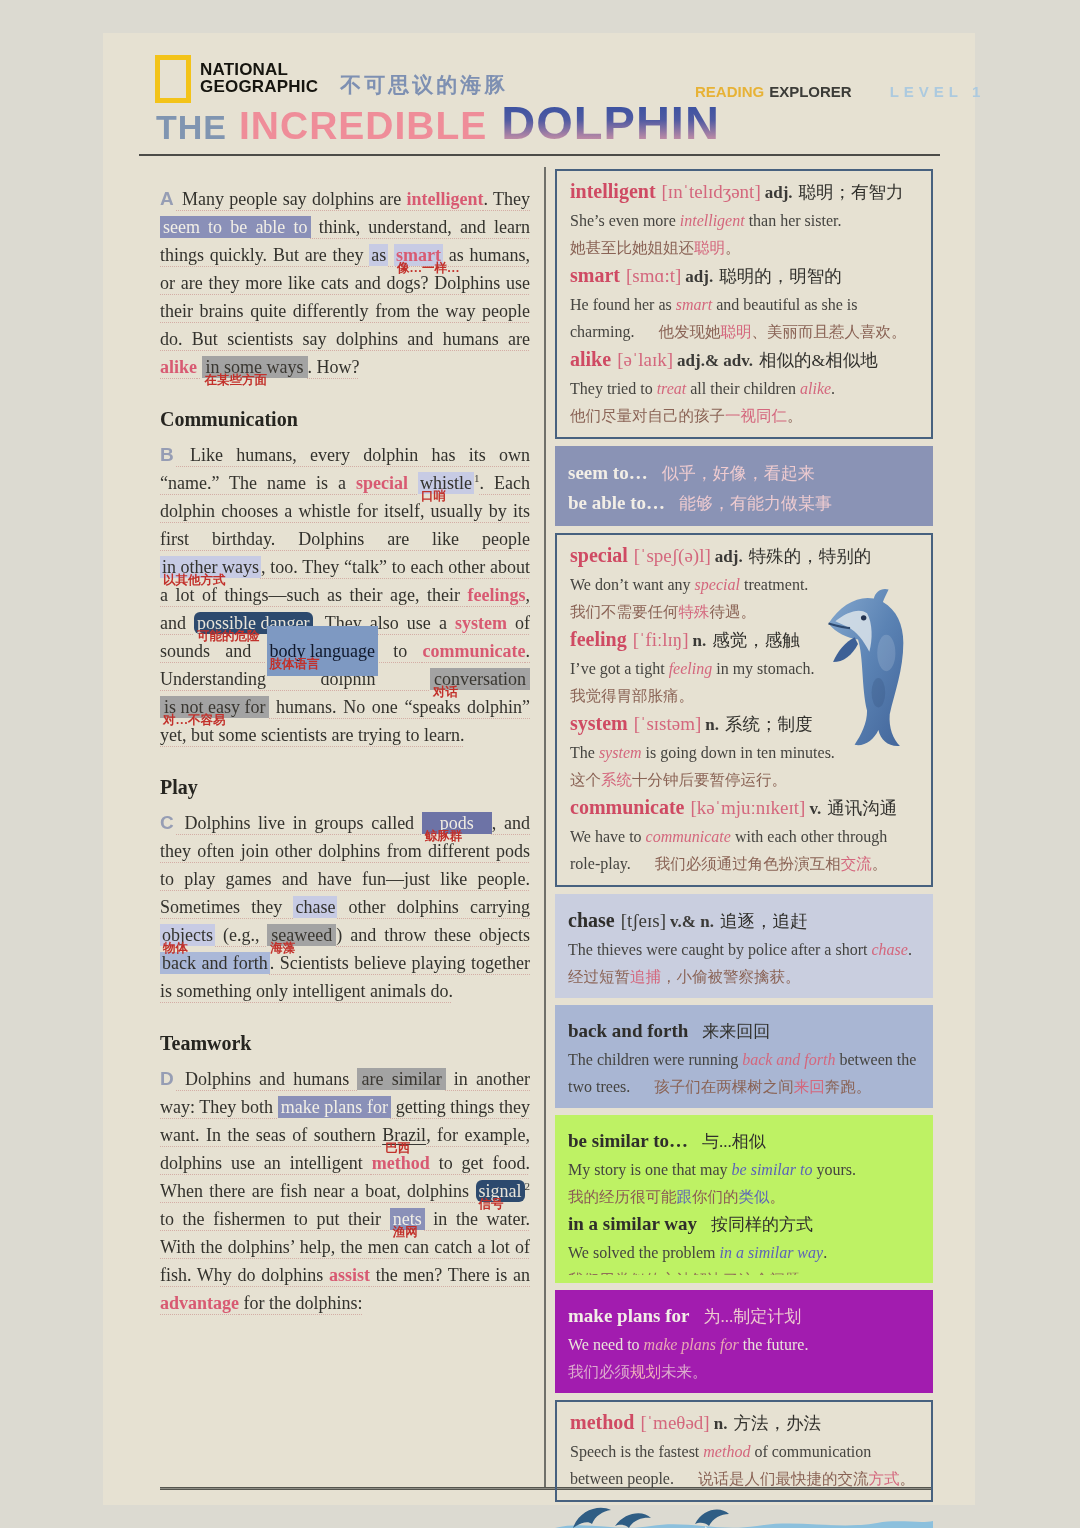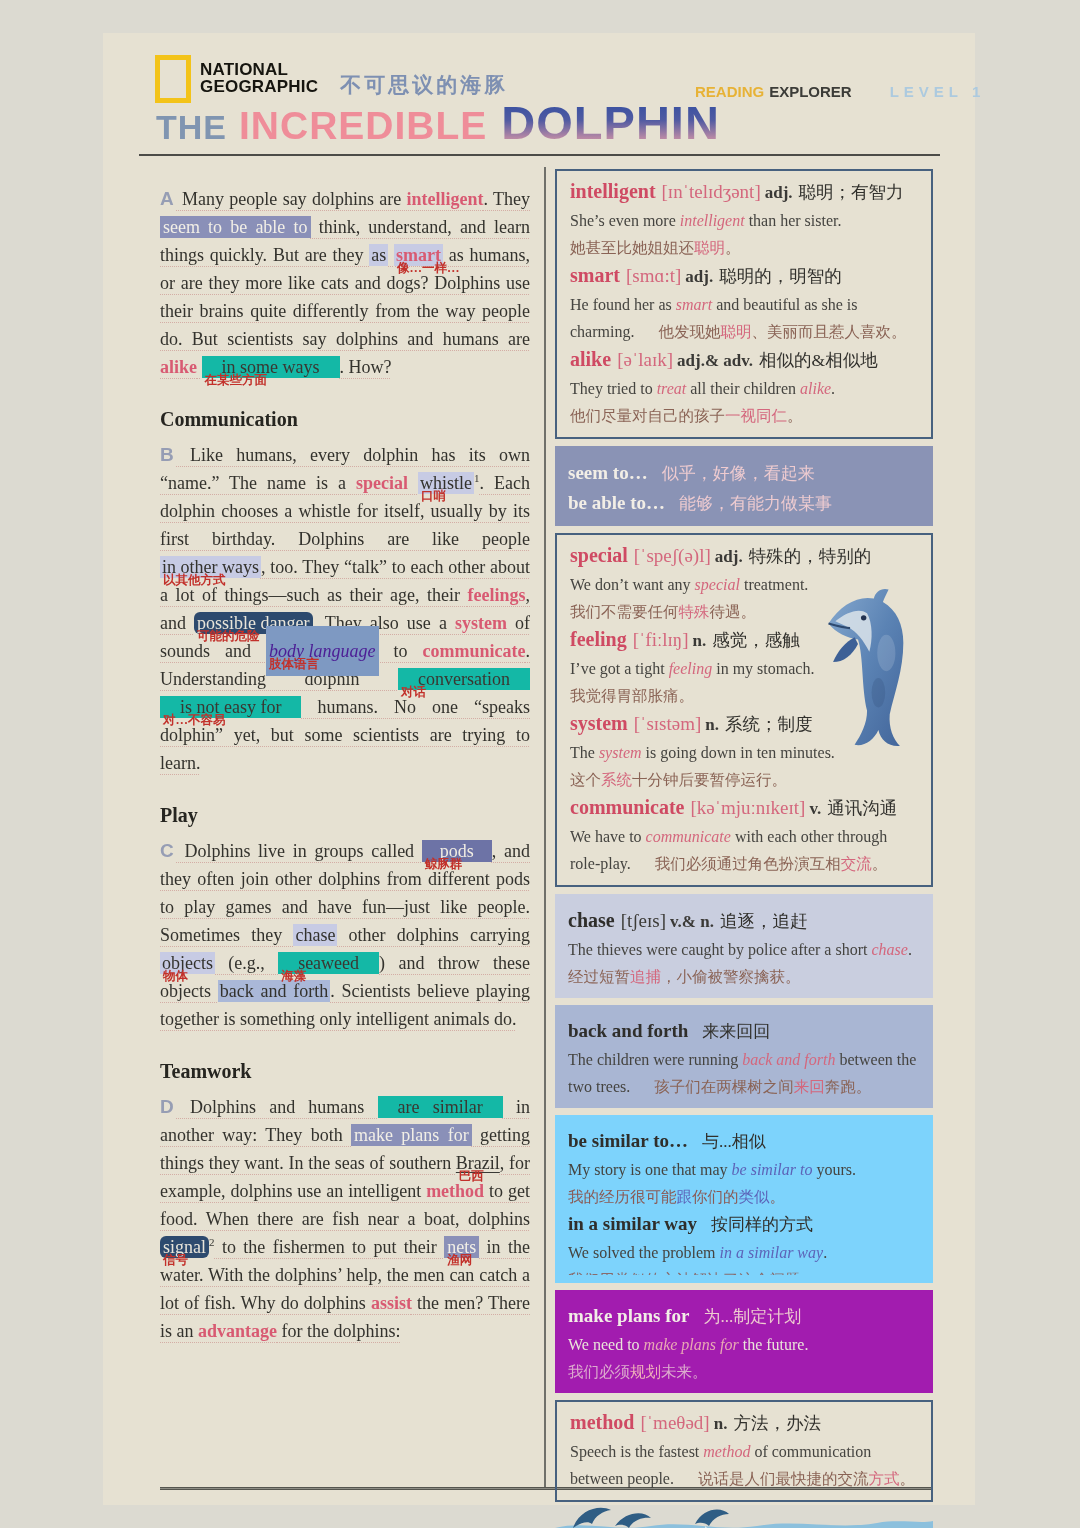--- a/index.html
+++ b/index.html
@@ -43,38 +43,38 @@
 
   .seg-marker{font-family:"Liberation Sans","DejaVu Sans",sans-serif;font-weight:800;
               color:#969db4;margin-right:3px;font-size:19px;}
   .seg-p,.seg-kw{text-decoration-line:underline;text-decoration-style:dotted;
        text-decoration-color:rgba(190,110,110,.45);text-decoration-thickness:1px;text-underline-offset:5px;}
   .seg-kw{color:#d85a72;font-weight:700;}
   .seg-hl-slate{background:#8a90b8;color:#f2efe6;padding:1px 3px;}
   .seg-hl-lav{background:#c7cbe4;padding:1px 2px;}
   .seg-kw.seg-hl-lav{color:#d85a72;}
   .seg-hl-navy{background:#2d4a6e;color:#e9e5da;padding:1px 3px;border-radius:6px;}
-  .seg-hl-blue{background:#7e99c2;color:#4c1d95;padding:15px 3px;font-style:italic;}
-  .seg-hl-pink{background:#14b8a6;color:#3a3731;padding:1px 20px;}
+  .seg-hl-blue{background:#7e99c2;color:#0f172a;padding:15px 3px;}
+  .seg-hl-pink{background:#a3a3a3;color:#3a3731;padding:1px 4px;}
   .seg-hl-purpledark{background:#6d73a6;color:#f0ece2;padding:1px 18px;}
   .seg-hl-peri{background:#aab8d8;padding:1px 2px;}
   .seg-u2{text-decoration:underline;text-decoration-color:#3a3a36;text-underline-offset:3px;}
   .seg-sup{vertical-align:super;font-size:11px;color:#3a3a36;line-height:0;}
   .ann-wrap{position:relative;display:inline-block;}
   .ann{position:absolute;left:3px;top:calc(100% - 7px);font-size:12.5px;font-weight:700;
        color:#c2302a;white-space:nowrap;line-height:1;text-decoration:none;}
 
   
   .col-right{position:absolute;left:452px;top:136px;width:378px;}
   .vbox{border:2px solid #47617f;padding:6px 13px 8px;margin-bottom:7px;position:relative;}
   .panel{padding:12px 13px 8px;margin-bottom:7px;}
   .panel-slate{background:#8a93b5;}
   .panel-lav{background:#c9cedf;}
   .panel-peri{background:#a9b6d3;}
-  .panel-pink{background:#7dd3fc;}
+  .panel-pink{background:#bef264;}
   .panel-slate2{background:#a21caf;}
 
   .ventry{margin:0;}
   .vhead{line-height:28px;}
   .vword{font-weight:700;font-size:20px;color:#cf4a63;}
   .vpron{font-size:19px;color:#d4677d;margin-left:2px;}
   .vpos{font-size:17px;color:#3a3936;margin-left:4px;font-weight:700;}
   .vdef{font-size:17.5px;color:#31302c;margin-left:6px;}
   .vex{display:block;font-size:16px;color:#454440;line-height:27px;}
   .vtrans{display:block;font-size:15.5px;color:#8a6355;line-height:27px;}

